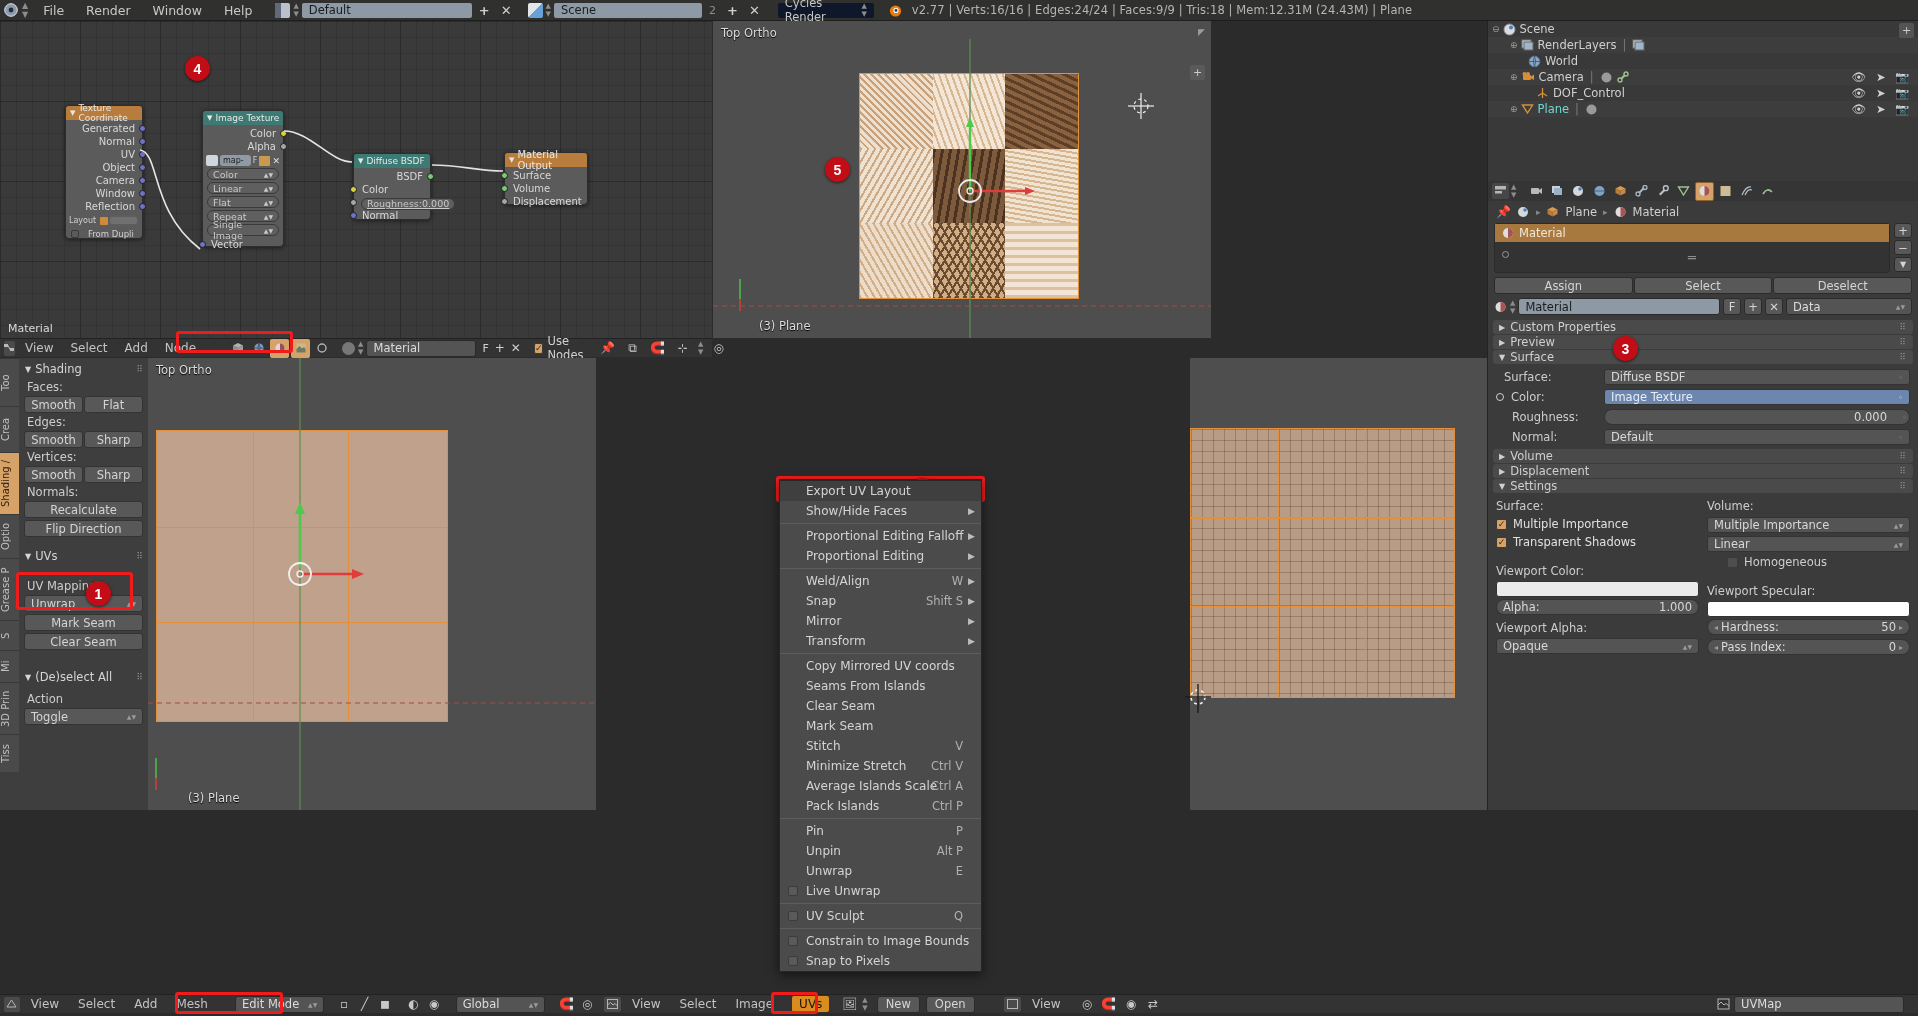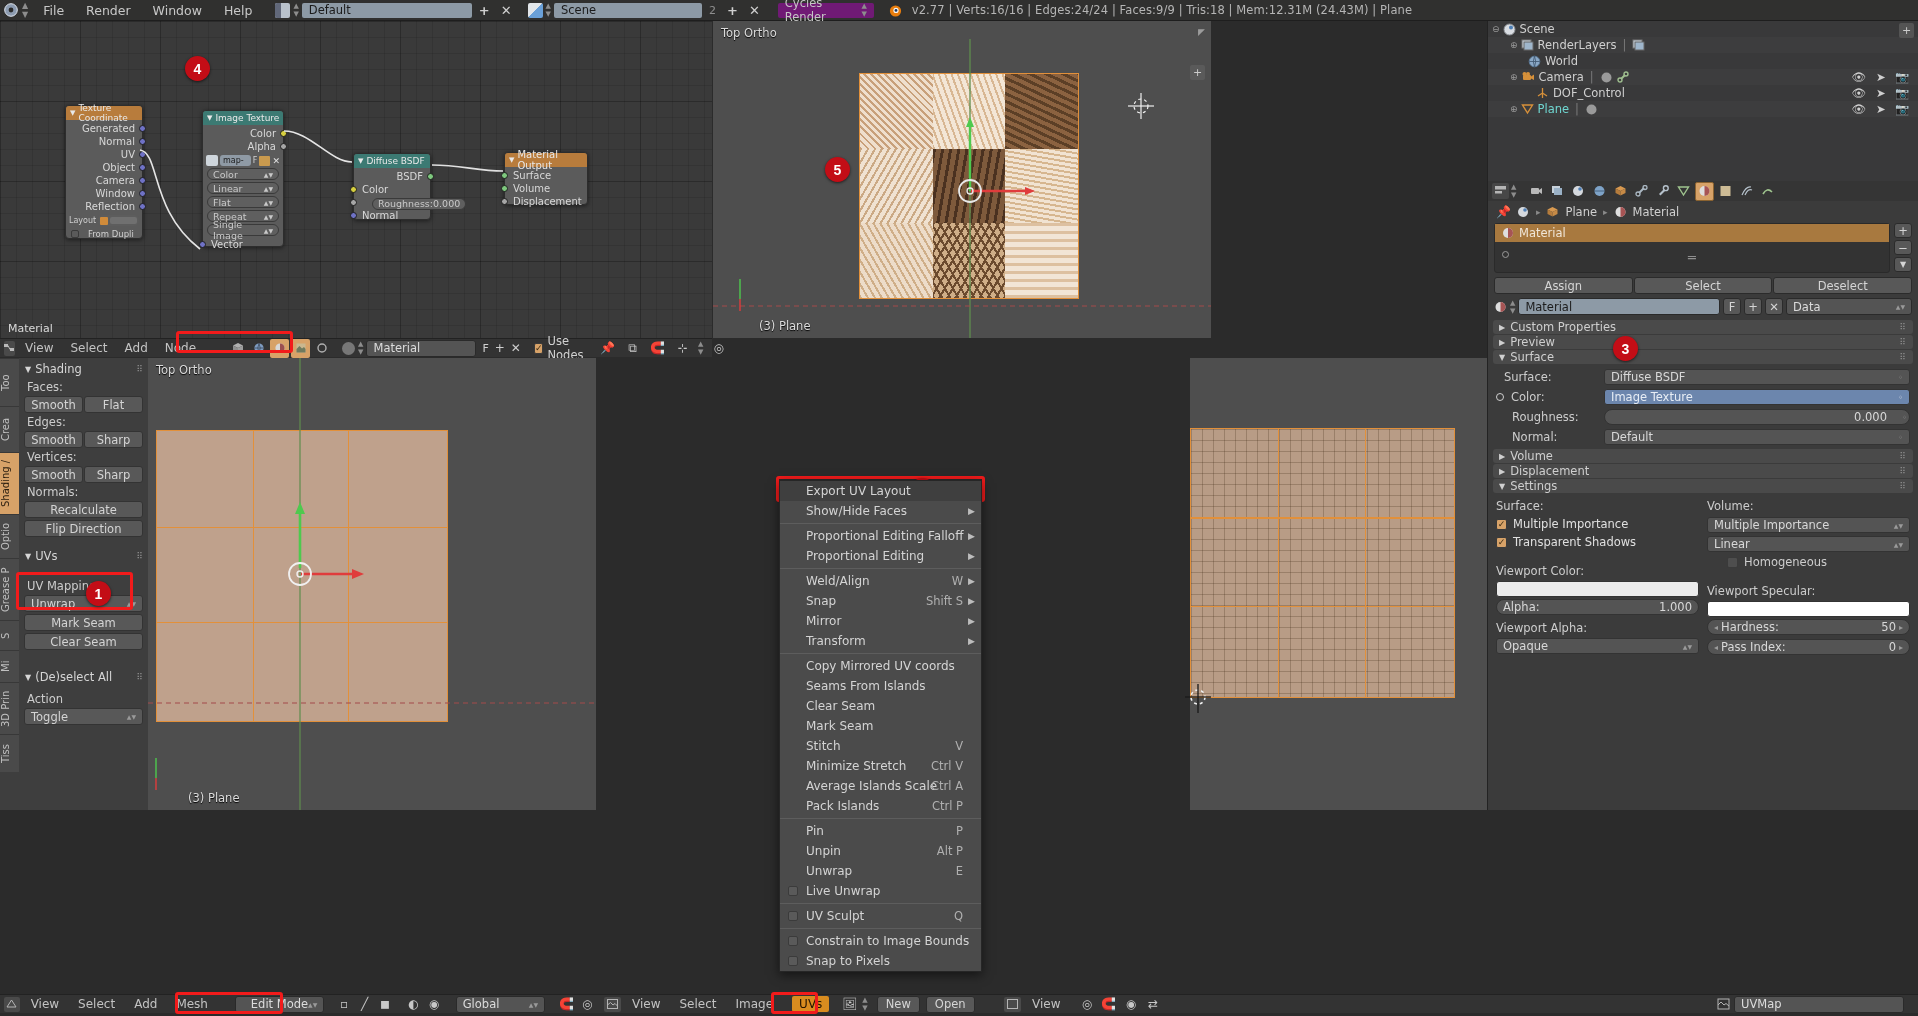--- a/index.html
+++ b/index.html
@@ -16,21 +16,21 @@
   .icobtn { width:19px; height:19px; display:flex; align-items:center; justify-content:center;
     border-radius:2px; color:#c8c8c8; font-size:12px; }
 
   
   #topbar { position:absolute; left:0; top:0; width:1918px; height:21px; background:#30302f;
     display:flex; align-items:center; border-bottom:1px solid #1e1e1e; }
   .tb-logo { width:22px; height:21px; display:flex; align-items:center; justify-content:center; }
   .tb-menu { padding:0 11px; font-size:12.5px; color:#c8c8c8; line-height:21px; }
   .tb-sel { background:#8d9aa6; color:#1b1b1b; height:15px; border-radius:2px; display:flex;
     align-items:center; padding:0 7px; font-size:11.5px; min-width:120px; }
-  .tb-plain { background:#701a75; height:15px; border-radius:2px; display:flex; align-items:center;
+  .tb-plain { background:#0f172a; height:15px; border-radius:2px; display:flex; align-items:center;
     padding:0 7px; font-size:11.5px; color:#c5c5c5; }
   .tb-x { color:#cfcfcf; font-size:13px; padding:0 4px; font-weight:bold; }
   .stats { color:#b5b5b5; font-size:11.5px; margin-left:9px; letter-spacing:0.1px; }
 
   
   #nodeeditor { position:absolute; left:0; top:21px; width:712px; height:317px;
     background:#3a3a3a;
     background-image:
       linear-gradient(to right, rgba(0,0,0,.10) 1px, transparent 1px),
       linear-gradient(to bottom, rgba(0,0,0,.10) 1px, transparent 1px),
@@ -275,21 +275,21 @@
         <div class="sock-row out">
             <span>BSDF</span>
             <span class="sock r" style="background:#7ec87e;top:3px;"></span>
           </div>
         <div class="sock-row in">
             <span class="sock l" style="background:#d6cf3f;top:3px;"></span>
             <span>Color</span>
           </div>
         <div style="position:relative;height:13px;display:flex;align-items:center;">
           <span class="sock l" style="background:#a6a6a6;top:3px;"></span>
-          <div class="npill" style="flex:1;justify-content:flex-start;margin-left:18px;">
+          <div class="npill" style="flex:1;justify-content:flex-start;margin-left:7px;text-decoration:underline;">
               <span>Roughness:0.000</span>
             </div>
         </div>
         <div class="sock-row in">
             <span class="sock l" style="background:#6f72c6;top:3px;"></span>
             <span>Normal</span>
           </div>
       </div>
     </div>
 
@@ -1024,21 +1024,21 @@
   <div class="editorhdr" style="position:absolute;left:0;top:994px;width:600px;">
     <div style="width:17px;height:15px;background:#4a4a4a;border-radius:2px;display:flex;align-items:center;justify-content:center;">
       <svg width="11" height="10" viewBox="0 0 11 10">
           <path d="M1 8 L5.5 1 L10 8Z" fill="none" stroke="#b5b5b5" stroke-width="1"></path>
         </svg>
       </div>
     <span class="menuitem" style="line-height:19px;padding:0 8px;">View</span>
     <span class="menuitem" style="line-height:19px;padding:0 8px;">Select</span>
     <span class="menuitem" style="line-height:19px;padding:0 8px;">Add</span>
     <span class="menuitem" style="line-height:19px;padding:0 8px;">Mesh</span>
-    <div class="field" style="width:96px;margin-left:16px;justify-content:flex-end;">
+    <div class="field" style="width:96px;margin-left:16px;justify-content:space-between;">
       <span>Edit Mode</span>
       <span style="font-size:6px;color:#9a9a9a;">▲▼</span>
     </div>
     <span class="icobtn" style="margin-left:8px;">▫</span>
     <span class="icobtn">╱</span>
     <span class="icobtn">◼</span>
     <span class="icobtn" style="margin-left:8px;">◐</span>
     <span class="icobtn">◉</span>
     <div class="field" style="width:96px;margin-left:10px;justify-content:space-between;">
       <span>Global</span>

